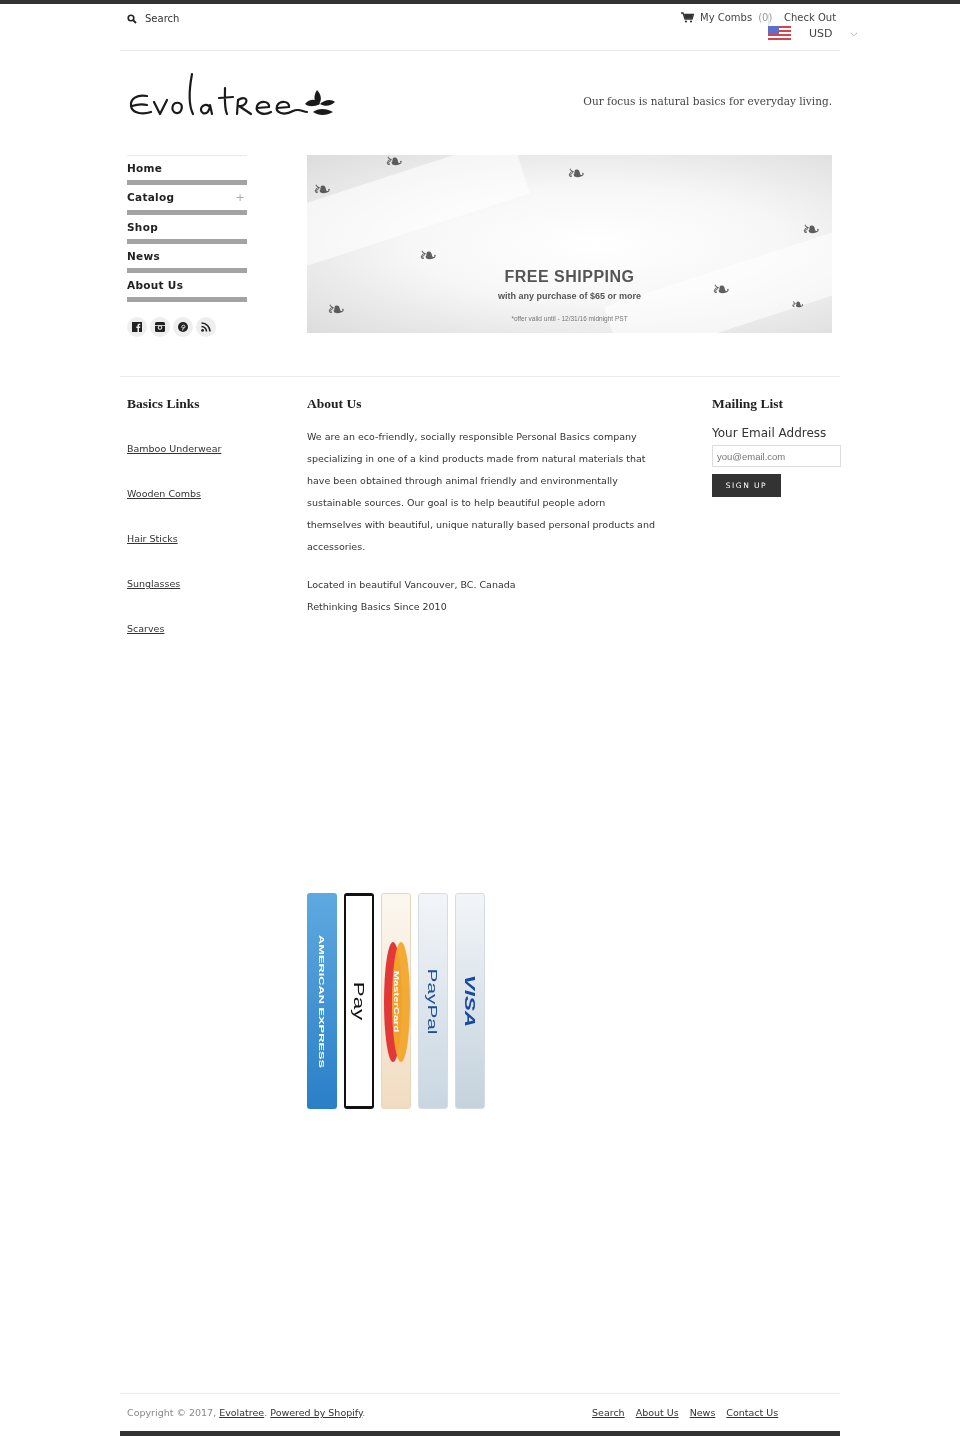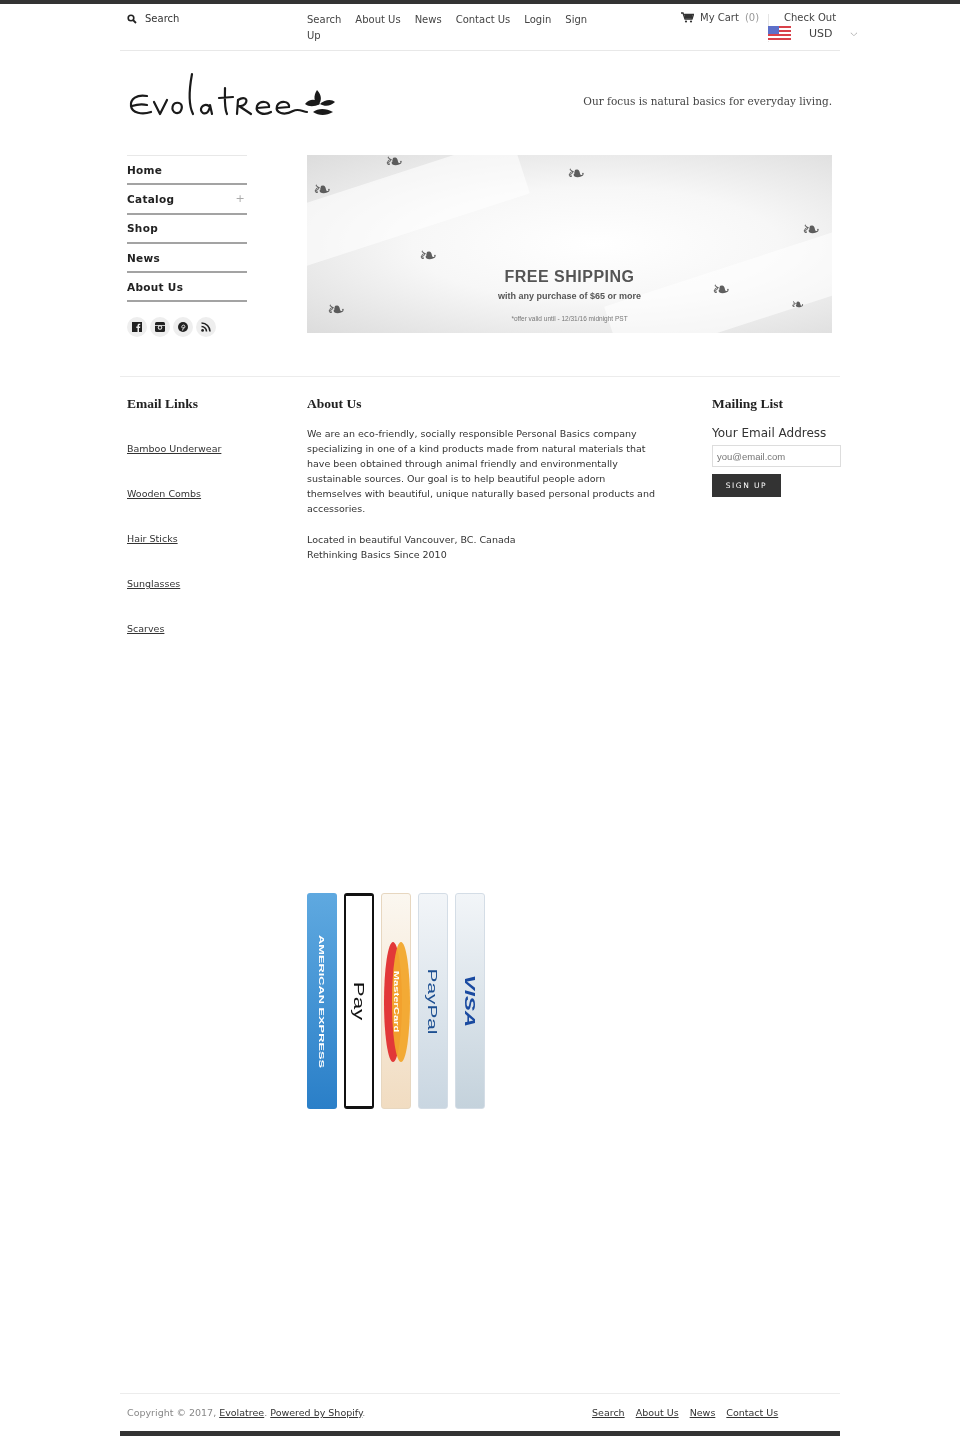--- a/index.html
+++ b/index.html
@@ -29,21 +29,21 @@
           background: repeating-linear-gradient(to bottom, #d9414a 0 2px, #fff 2px 4px); }
   .flag::after { content: ""; position: absolute; left: 0; top: 0; width: 11px; height: 8px; background: #5d6fc9; }
   .chev { color: #999; font-size: 9px; }
 
   
   .logo { position: absolute; left: 127px; top: 68px; width: 210px; height: 58px; }
   .tagline { position: absolute; right: 128px; top: 95px; font-family: "DejaVu Serif", serif; font-size: 10.5px; color: #444; }
 
   
   .sidenav { position: absolute; left: 127px; top: 155px; width: 120px; border-top: 1px solid #e8e8e8; }
-  .sidenav .item { height: 29.3px; border-bottom: 2px solid #a3a3a3; display: flex; align-items: center; justify-content: space-between; font-weight: bold; font-size: 10.5px; color: #222; letter-spacing: 0.3px; cursor: pointer; text-align: right; }
+  .sidenav .item { height: 29.3px; border-bottom: 5px solid #a3a3a3; display: flex; align-items: center; justify-content: space-between; font-weight: bold; font-size: 10.5px; color: #222; letter-spacing: 0.3px; cursor: pointer; text-align: right; }
   .sidenav .plus { color: #aaa; font-weight: normal; font-size: 11px; margin-right: 2px; }
   .social { position: absolute; left: 127px; top: 317px; display: flex; gap: 3px; }
   .social .ic { width: 20px; height: 20px; border-radius: 50%; background: #eee; display: flex; align-items: center; justify-content: center; cursor: pointer; }
   .social svg { width: 10px; height: 10px; }
 
   
   .banner { position: absolute; left: 307px; top: 155px; width: 525px; height: 178px; overflow: hidden;
             background: radial-gradient(ellipse at 55% 50%, #fff 0%, #f7f7f7 45%, #dcdcdc 100%); }
   .banner .bg-fold { position: absolute; background: rgba(255,255,255,0.6); transform: rotate(-18deg); }
   .banner .mark { position: absolute; font-family: "DejaVu Serif", serif; color: #444; font-size: 22px; opacity: 0.85; }
@@ -54,21 +54,21 @@
 
   .hr-mid { position: absolute; left: 120px; top: 376px; width: 720px; height: 1px; background: #ececec; }
 
   
   .col-title { font-family: "Liberation Serif", serif; font-size: 13.5px; color: #222; }
   .quick { position: absolute; left: 127px; top: 396px; }
   .quick ul { list-style: none; margin-top: 15px; }
   .quick li { font-size: 9.5px; line-height: 16px; color: #333; text-decoration: underline; cursor: pointer; margin-top: 29px; }
 
   .about { position: absolute; left: 307px; top: 396px; width: 355px; }
-  .about p { font-size: 9.5px; line-height: 15px; color: #333; margin-top: 14px; }
+  .about p { font-size: 9.5px; line-height: 22px; color: #333; margin-top: 14px; }
   .about p + p { margin-top: 16px; }
 
   .mail { position: absolute; left: 712px; top: 396px; width: 130px; }
   .mail label { display: block; margin-top: 14px; font-size: 12px; color: #333; }
   .mail input { display: block; margin-top: 5px; width: 129px; height: 22px; border: 1px solid #ddd; padding: 0 4px; font-family: "Liberation Sans", sans-serif; font-size: 9.5px; color: #222; }
   .mail button { display: block; margin-top: 7px; width: 69px; height: 23px; background: #333; color: #fff; border: none; font-family: "DejaVu Sans", sans-serif; font-size: 7.5px; letter-spacing: 1.5px; cursor: pointer; }
 
   
   .payments { position: absolute; left: 307px; top: 893px; display: flex; gap: 7px; }
   .pay { width: 30px; height: 216px; border-radius: 3px; display: flex; align-items: center; justify-content: center; overflow: hidden; position: relative; }
@@ -102,32 +102,29 @@
 
 <header class="header">
   <div class="search">
     <svg viewBox="0 0 10 10">
         <circle cx="4" cy="4" r="2.8" fill="none" stroke="#222" stroke-width="1.6"></circle>
         <line x1="6" y1="6" x2="9" y2="9" stroke="#222" stroke-width="1.8"></line>
       </svg>
     <input type="text" placeholder="Search" style="">
   </div>
 
-  <nav class="topnav">
-    <span>Search</span><span>About Us</span><span>News</span><span>Contact Us</span><span>Login</span><span>Sign Up</span>
-  </nav>
 
   <div class="cart">
     <svg viewBox="0 0 13 11">
         <path d="M0 1h2l2 6h7l1.5-4.5H3.2" fill="none" stroke="#333" stroke-width="1.3"></path>
         <rect x="3.6" y="3" width="7.8" height="3.5" fill="#333"></rect>
         <circle cx="5" cy="9.5" r="1.1" fill="#333"></circle>
         <circle cx="10" cy="9.5" r="1.1" fill="#333"></circle>
       </svg>
-    <span>My Cart</span>
+    <span>My Combs</span>
     <span class="count">(0)</span>
   </div>
   <div class="vsep"></div>
   <div class="checkout">Check Out</div>
   <div class="currency">
     <div class="flag"></div>
     <span>USD</span>
     <span class="chev">⌵</span>
   </div>
 </header>
@@ -215,21 +212,21 @@
   <div class="mark" style="left:495px;top:62px;">❧</div>
   <div class="mark" style="left:484px;top:140px;font-size:16px;">❧</div>
   <div class="ship">FREE SHIPPING</div>
   <div class="sub">with any purchase of $65 or more</div>
   <div class="fine">*offer valid until - 12/31/16 midnight PST</div>
 </div>
 
 <div class="hr-mid"></div>
 
 <section class="quick">
-  <h3 class="col-title">Email Links</h3>
+  <h3 class="col-title">Basics Links</h3>
   <ul>
     <li>Bamboo Underwear</li>
     <li>Wooden Combs</li>
     <li>Hair Sticks</li>
     <li>Sunglasses</li>
     <li>Scarves</li>
   </ul>
 </section>
 
 <section class="about">

